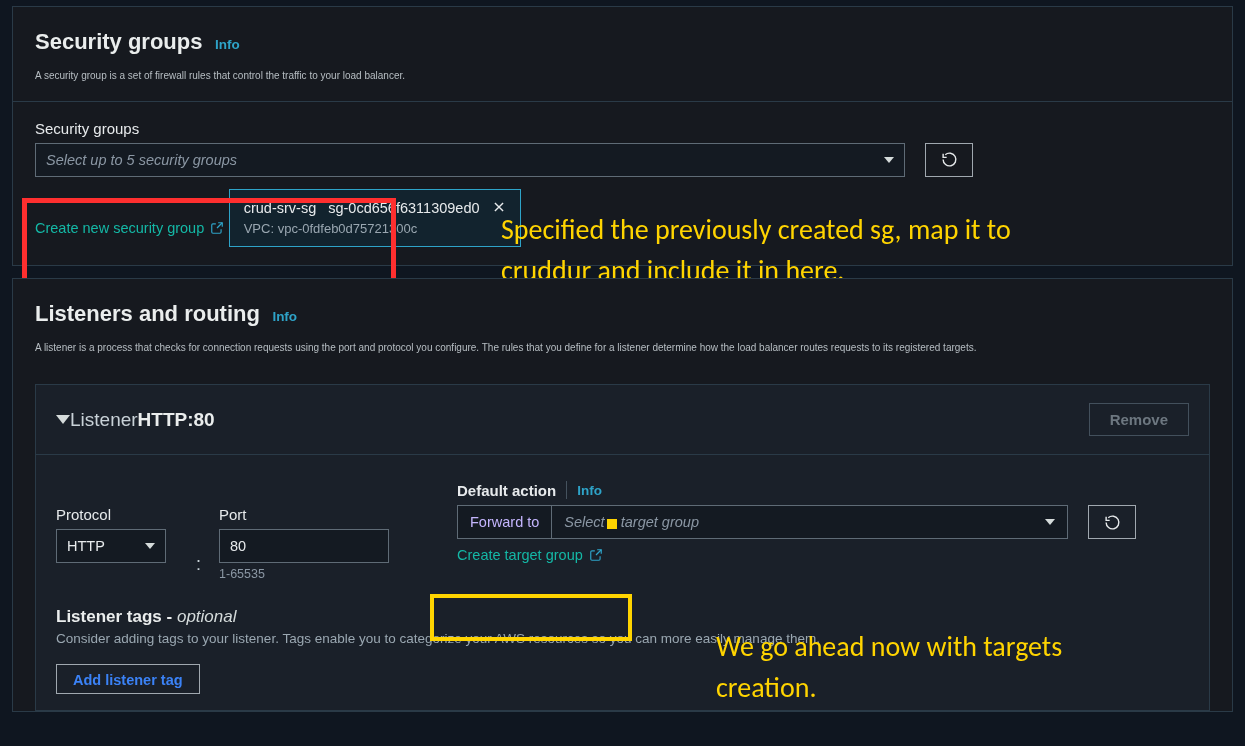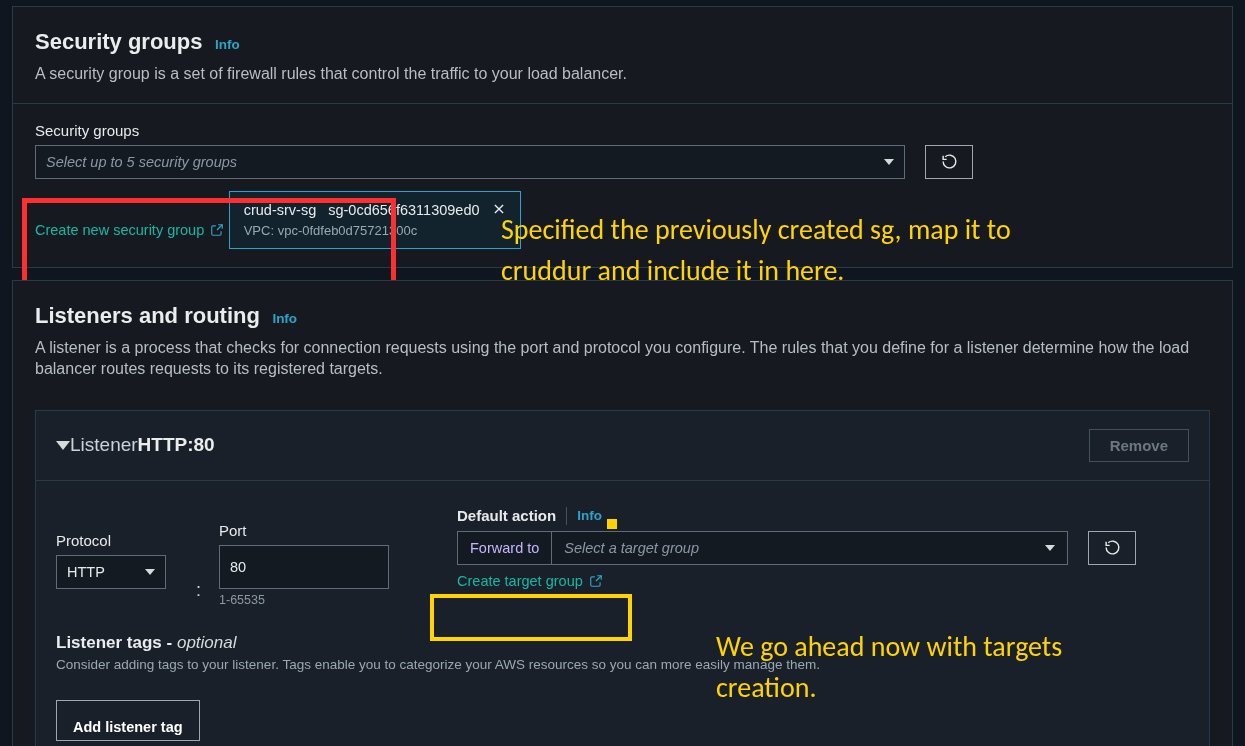--- a/index.html
+++ b/index.html
@@ -26,23 +26,23 @@
     display: inline-block;
   }
   .info-link {
     font-size: 13.5px;
     font-weight: 700;
     color: #2ea3c8;
     margin-left: 8px;
     cursor: pointer;
   }
   .panel-desc {
-    font-size: 16px;
+    font-size: 10px;
     color: #b7bec3;
-    margin-top: 8px;
+    margin-top: 14px;
     line-height: 1.35;
   }
   .hr {
     border: none;
     border-top: 1px solid #2a3a47;
     margin: 18px -22px 18px -22px;
   }
   .field-label {
     font-size: 15px;
     color: #e7eaec;
@@ -167,21 +167,21 @@
   .field-col { display: flex; flex-direction: column; }
   .proto-select {
     width: 110px; height: 34px;
     border: 1px solid #5f6b76;
     background: #141a22;
     color: #e7eaec;
     display: flex; align-items: center; justify-content: space-between;
     padding: 0 10px; font-size: 14.5px; cursor: pointer; gap: 15px;
   }
   .port-input {
-    width: 170px; height: 44px;
+    width: 170px; height: 34px;
     border: 1px solid #5f6b76;
     background: #141a22;
     color: #e7eaec;
     padding: 0 10px; font-size: 14.5px;
   }
   .colon { color: #c9d2d8; font-size: 18px; padding-bottom: 6px; }
   .range-hint { color: #8b97a4; font-size: 12.5px; margin-top: 4px; }
   .def-action-label {
     display: flex; align-items: center; gap: 10px;
     font-size: 15px;
@@ -209,27 +209,27 @@
     color: #8b97a4;
     font-style: italic;
     font-size: 14.5px;
     flex: 1;
     cursor: pointer;
   }
   .tags-title { font-size: 17px; font-weight: 700; color: #eaeded; margin-top: 26px; }
   .tags-title .opt { font-style: italic; font-weight: 400; color: #d5dbdb; }
   .tags-desc { font-size: 13.5px; color: #9aa7b1; margin-top: 4px; }
   .add-tag-btn {
-    margin-top: 28px;
+    margin-top: 18px;
     border: 1px solid #a0a8af;
     background: transparent;
-    color: #ffffff;
-    font-weight: 700;
-    font-size: 14.5px;
-    padding: 18px 16px 5px 16px;
+    color: #3b82f6;
+    font-weight: 700;
+    font-size: 14.5px;
+    padding: 7px 16px 5px 16px;
     cursor: pointer;
   }
   .vbar { width:1px; height:18px; background:#45525e; }
 </style>
 </head>
 <body>
 
 <div class="panel" style="margin-top:6px;">
   <div>
     <span class="panel-title">Security groups</span>

